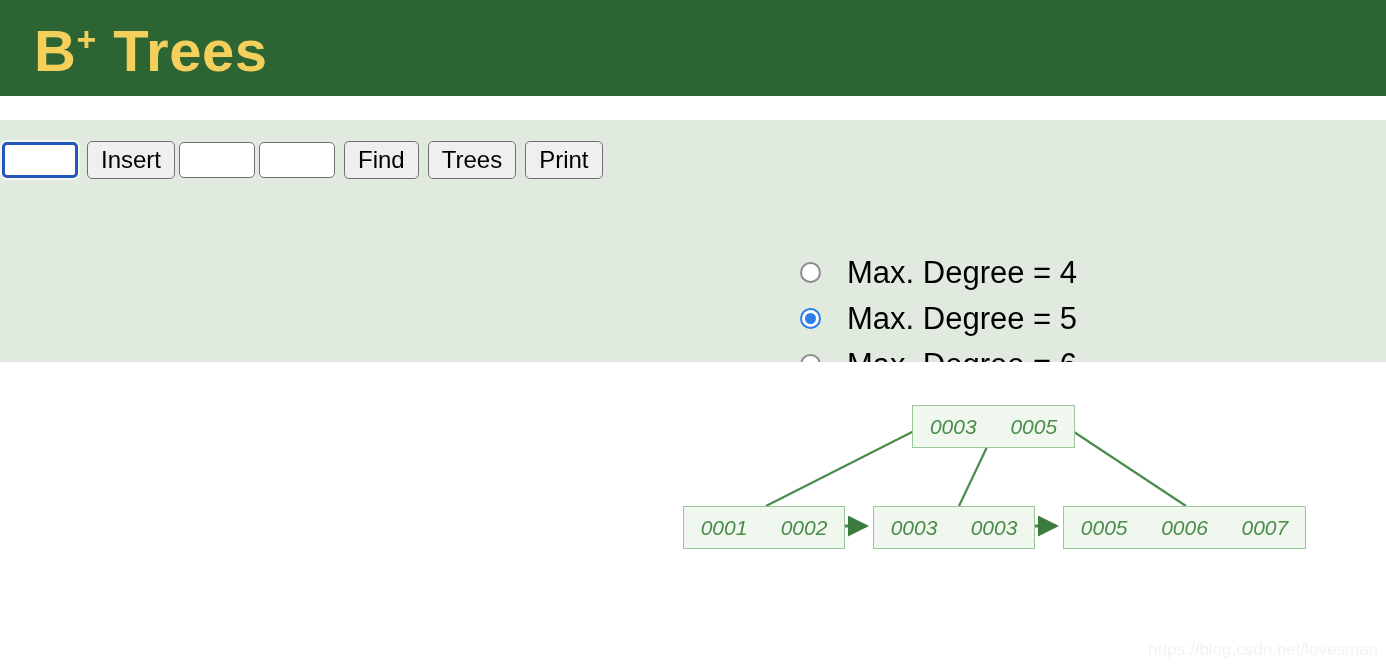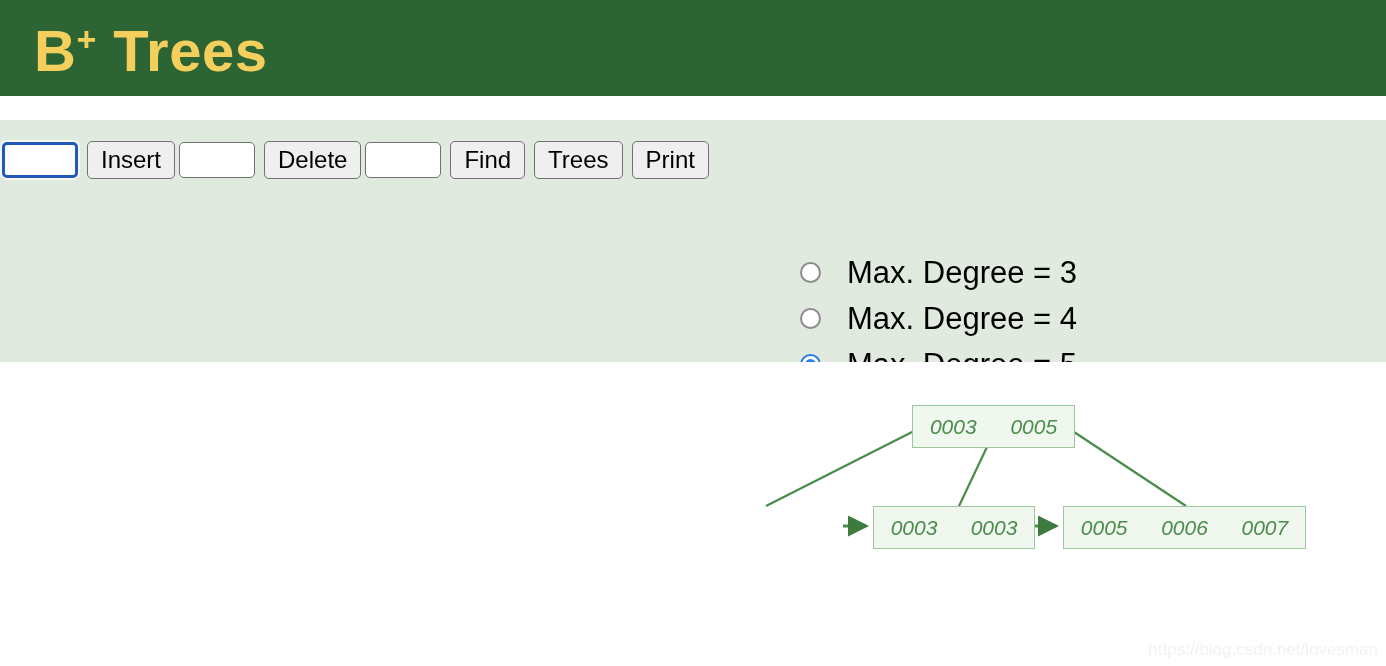--- a/index.html
+++ b/index.html
@@ -188,33 +188,28 @@
   <div id="app-title"><span>B</span><span class="sup">+</span><span> Trees</span></div>
 </div>
 
 <div id="toolbar-band">
 
   <div class="ctrl-row">
     <input class="val-input focused" type="text" value="" style="">
     <button class="tb-btn">Insert</button>
 
     <input class="val-input" type="text" value="" style="">
-    <button class="tb-btn">Delete</button>
 
     <input class="val-input" type="text" value="" style="">
     <button class="tb-btn">Find</button>
     <button class="tb-btn">Trees</button>
     <button class="tb-btn">Print</button>
   </div>
 
   <div id="degree-group">
-    <div class="radio-row">
-      <span class="radio-mark"></span>
-      <span class="radio-label">Max. Degree = 3</span>
-    </div>
     <div class="radio-row">
       <span class="radio-mark"></span>
       <span class="radio-label">Max. Degree = 4</span>
     </div>
     <div class="radio-row selected">
       <span class="radio-mark"></span>
       <span class="radio-label">Max. Degree = 5</span>
     </div>
     <div class="radio-row">
       <span class="radio-mark"></span>
@@ -244,20 +239,24 @@
 
     <line x1="843" y1="164" x2="866" y2="164" stroke="#4a8c4a" stroke-width="3" marker-end="url(#arrowhead)"></line>
     <line x1="1033" y1="164" x2="1056" y2="164" stroke="#4a8c4a" stroke-width="3" marker-end="url(#arrowhead)"></line>
   </svg>
 
   <div class="node-box" style="left:912px; top:43px; width:163px; height:43px;">
     <span class="node-cell">0003</span>
     <span class="node-cell">0005</span>
   </div>
 
+  <div class="node-box" style="left:683px; top:144px; width:162px; height:43px;">
+    <span class="node-cell">0001</span>
+    <span class="node-cell">0002</span>
+  </div>
 
   <div class="node-box" style="left:873px; top:144px; width:162px; height:43px;">
     <span class="node-cell">0003</span>
     <span class="node-cell">0003</span>
   </div>
 
   <div class="node-box" style="left:1063px; top:144px; width:243px; height:43px;">
     <span class="node-cell">0005</span>
     <span class="node-cell">0006</span>
     <span class="node-cell">0007</span>

